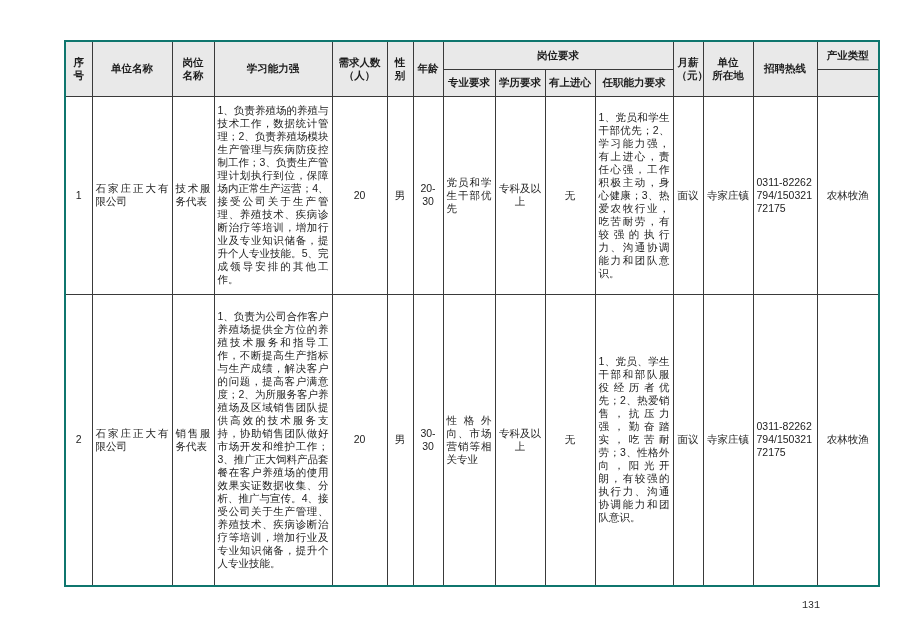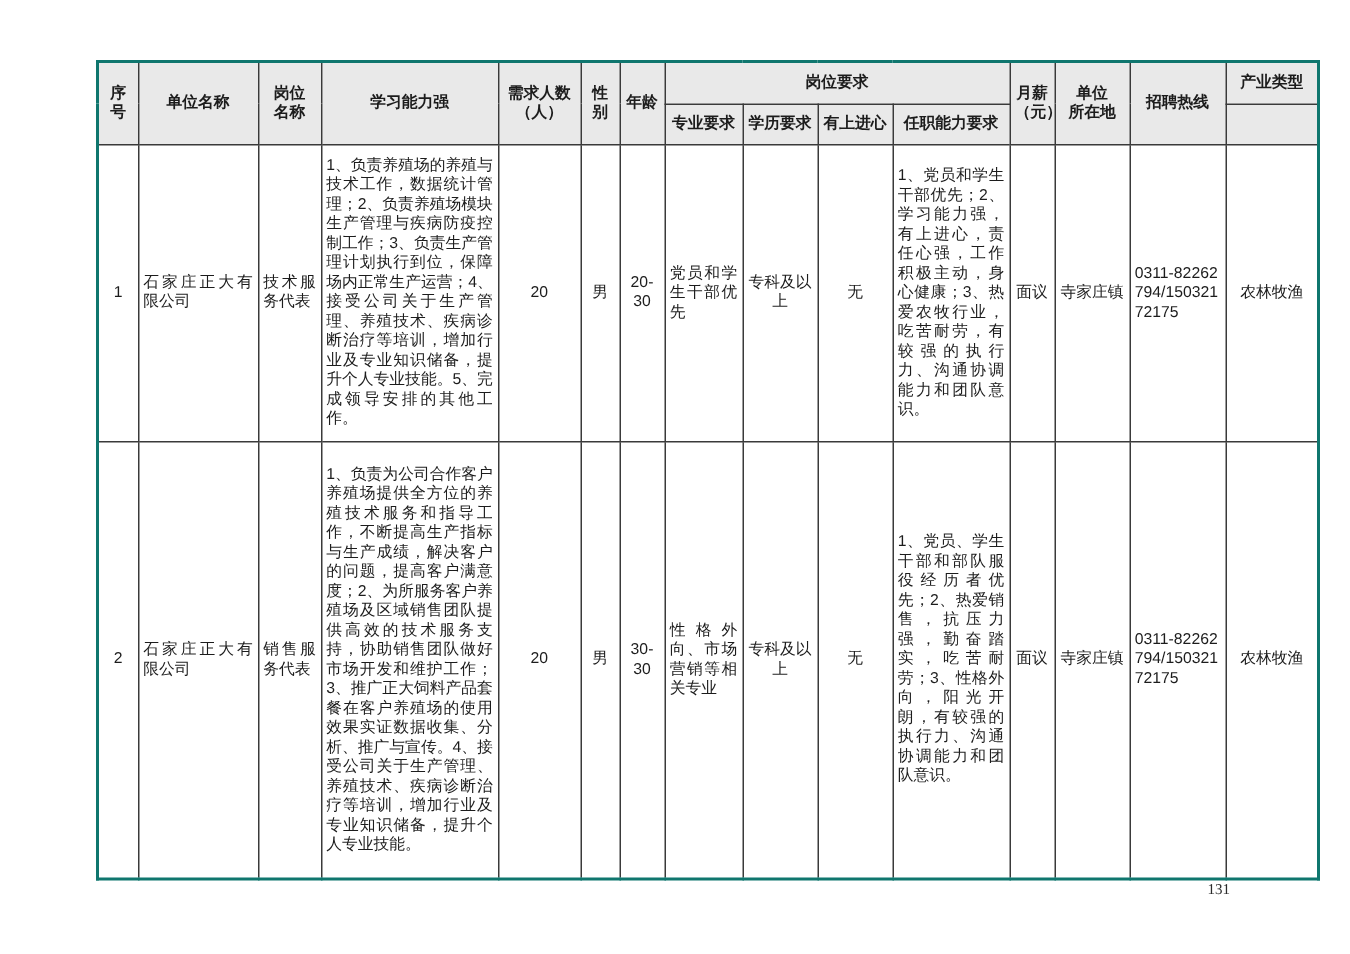--- a/index.html
+++ b/index.html
@@ -35,24 +35,24 @@
   }
   td.c { text-align: center; }
   td.l { text-align: left; text-align: justify; }
   td.break { word-break: break-all; text-align: left; }
   tr.hrow1 { height: 28px; }
   tr.hrow2 { height: 27px; }
   tr.brow1 { height: 198px; }
   tr.brow2 { height: 292px; }
   .page-number {
     position: absolute;
-    top: 588px; right: 80px;
+    top: 600px; right: 80px;
     font-size: 10px;
     color: #2a2a2a;
-    font-family: Liberation Serif, serif;
+    font-family: Liberation Mono, monospace;
   }
 </style>
 </head>
 <body>
 
 <div class="page">
   <table class="job-table">
     <colgroup>
       <col style="width:27px">
         <col style="width:80px">

